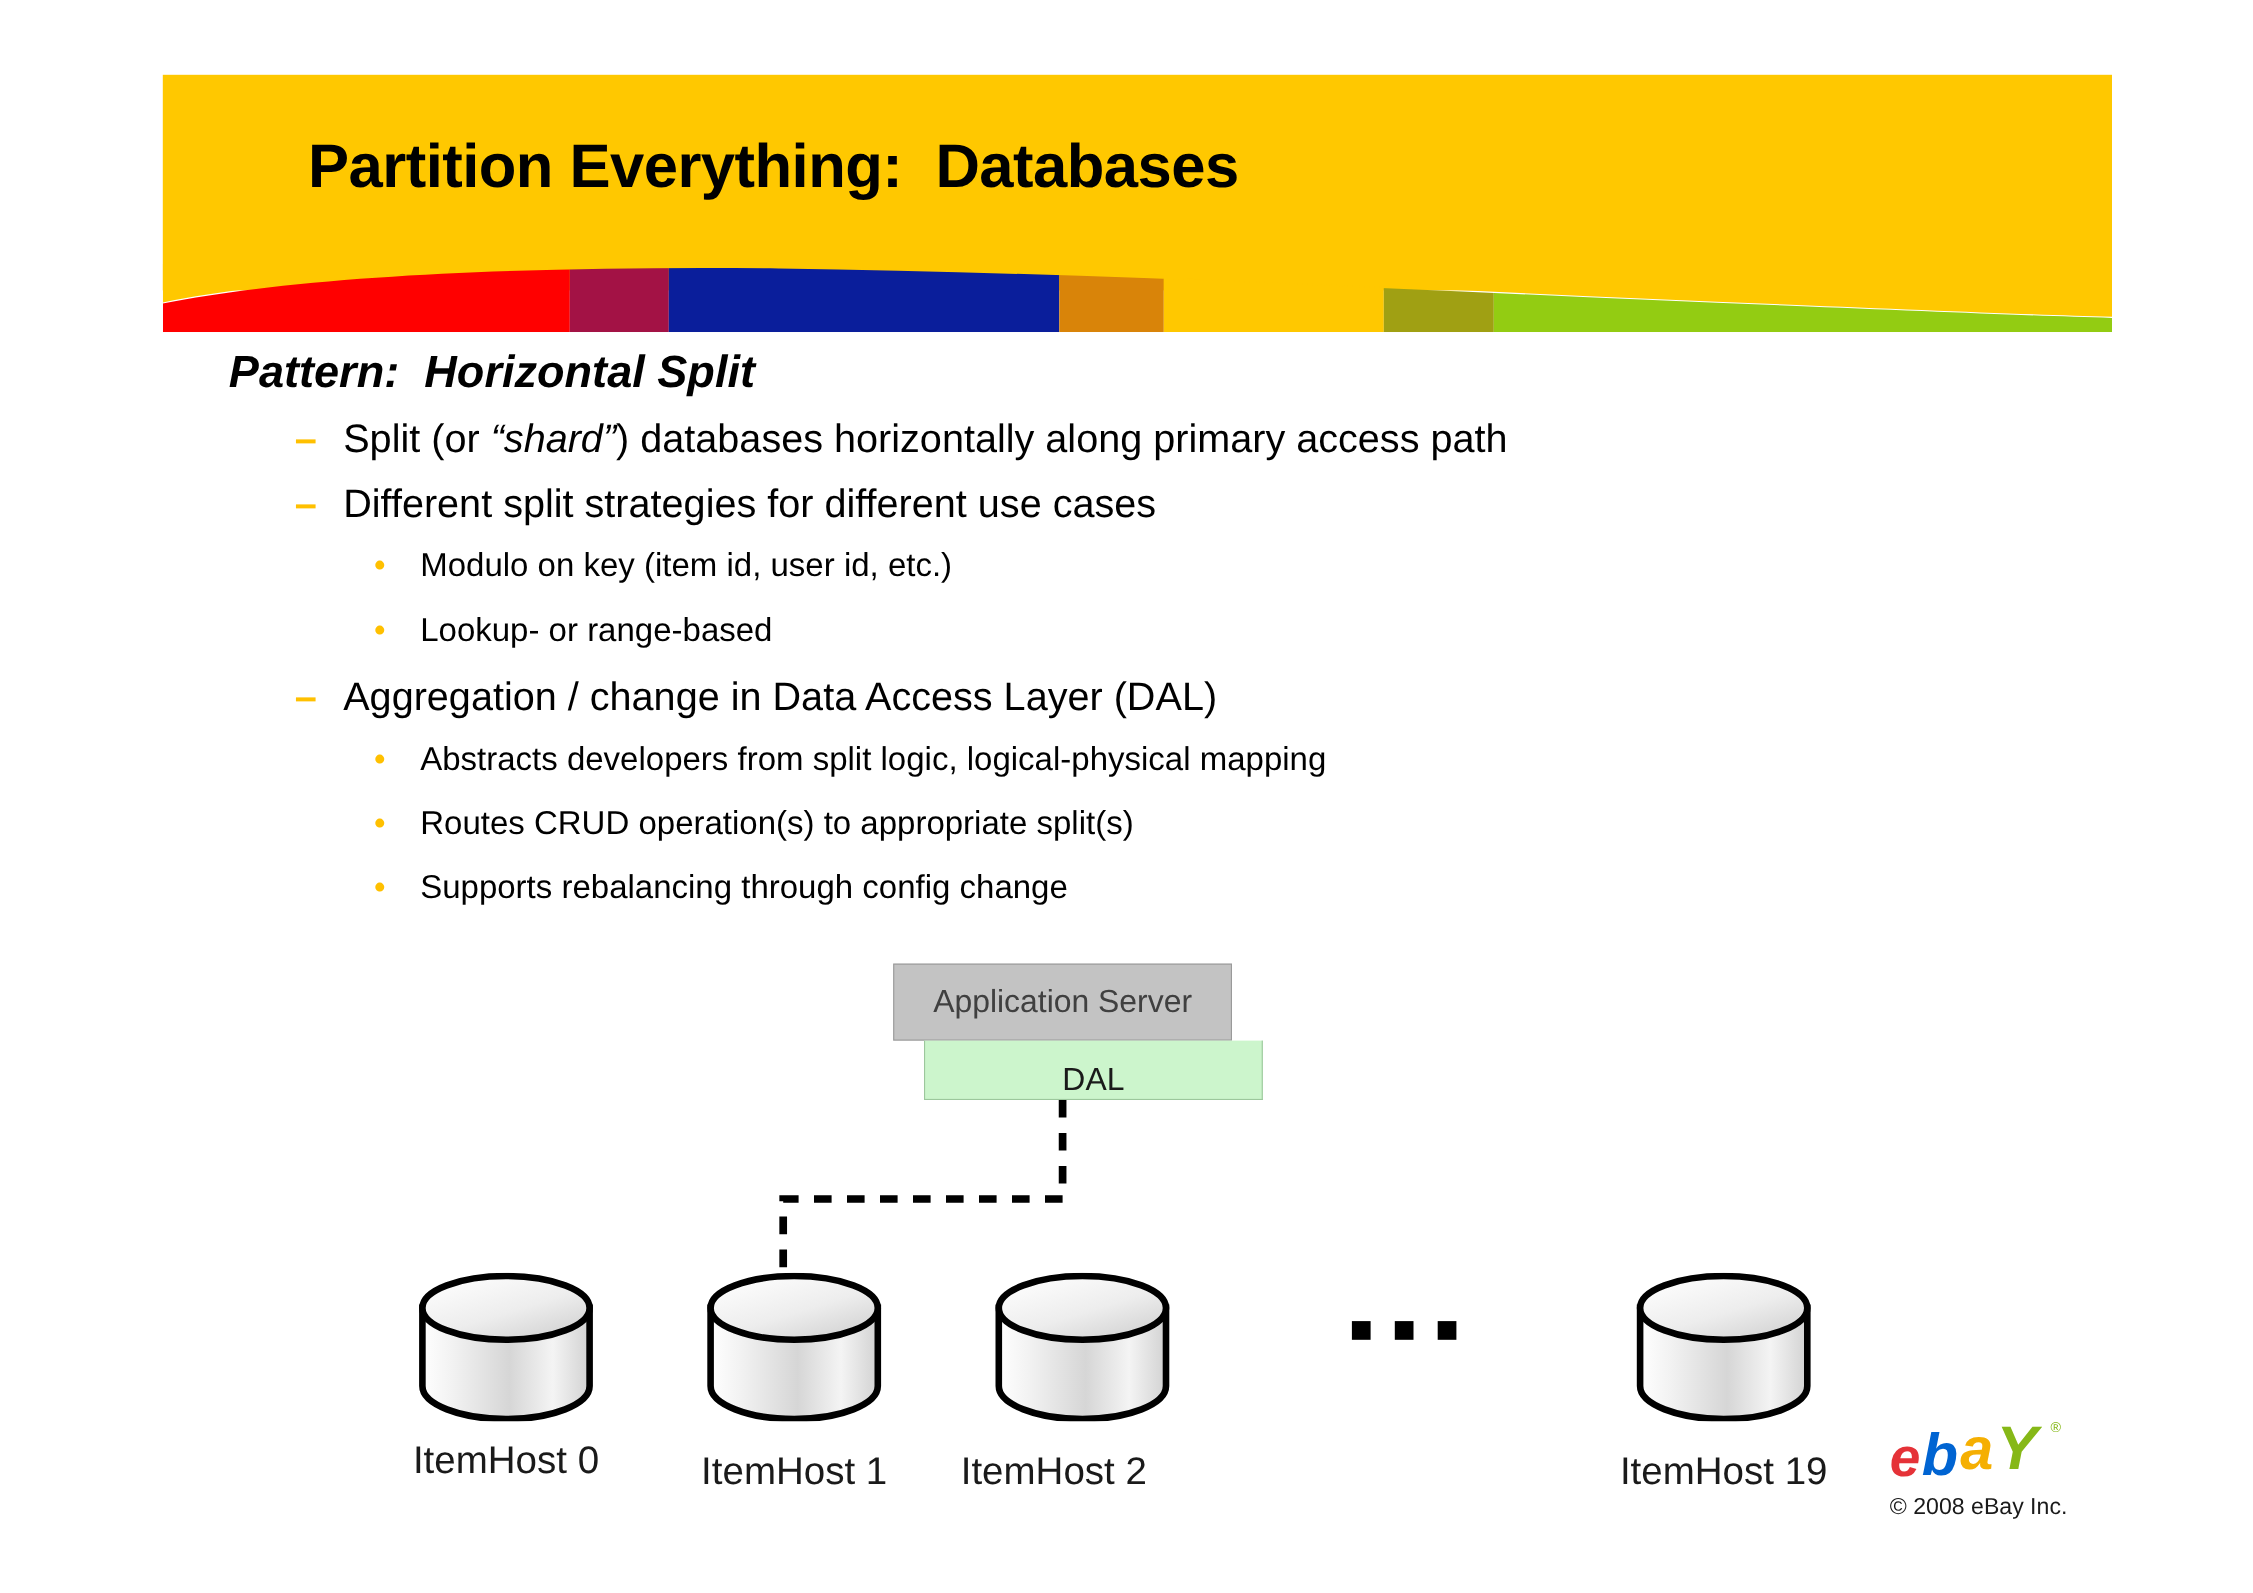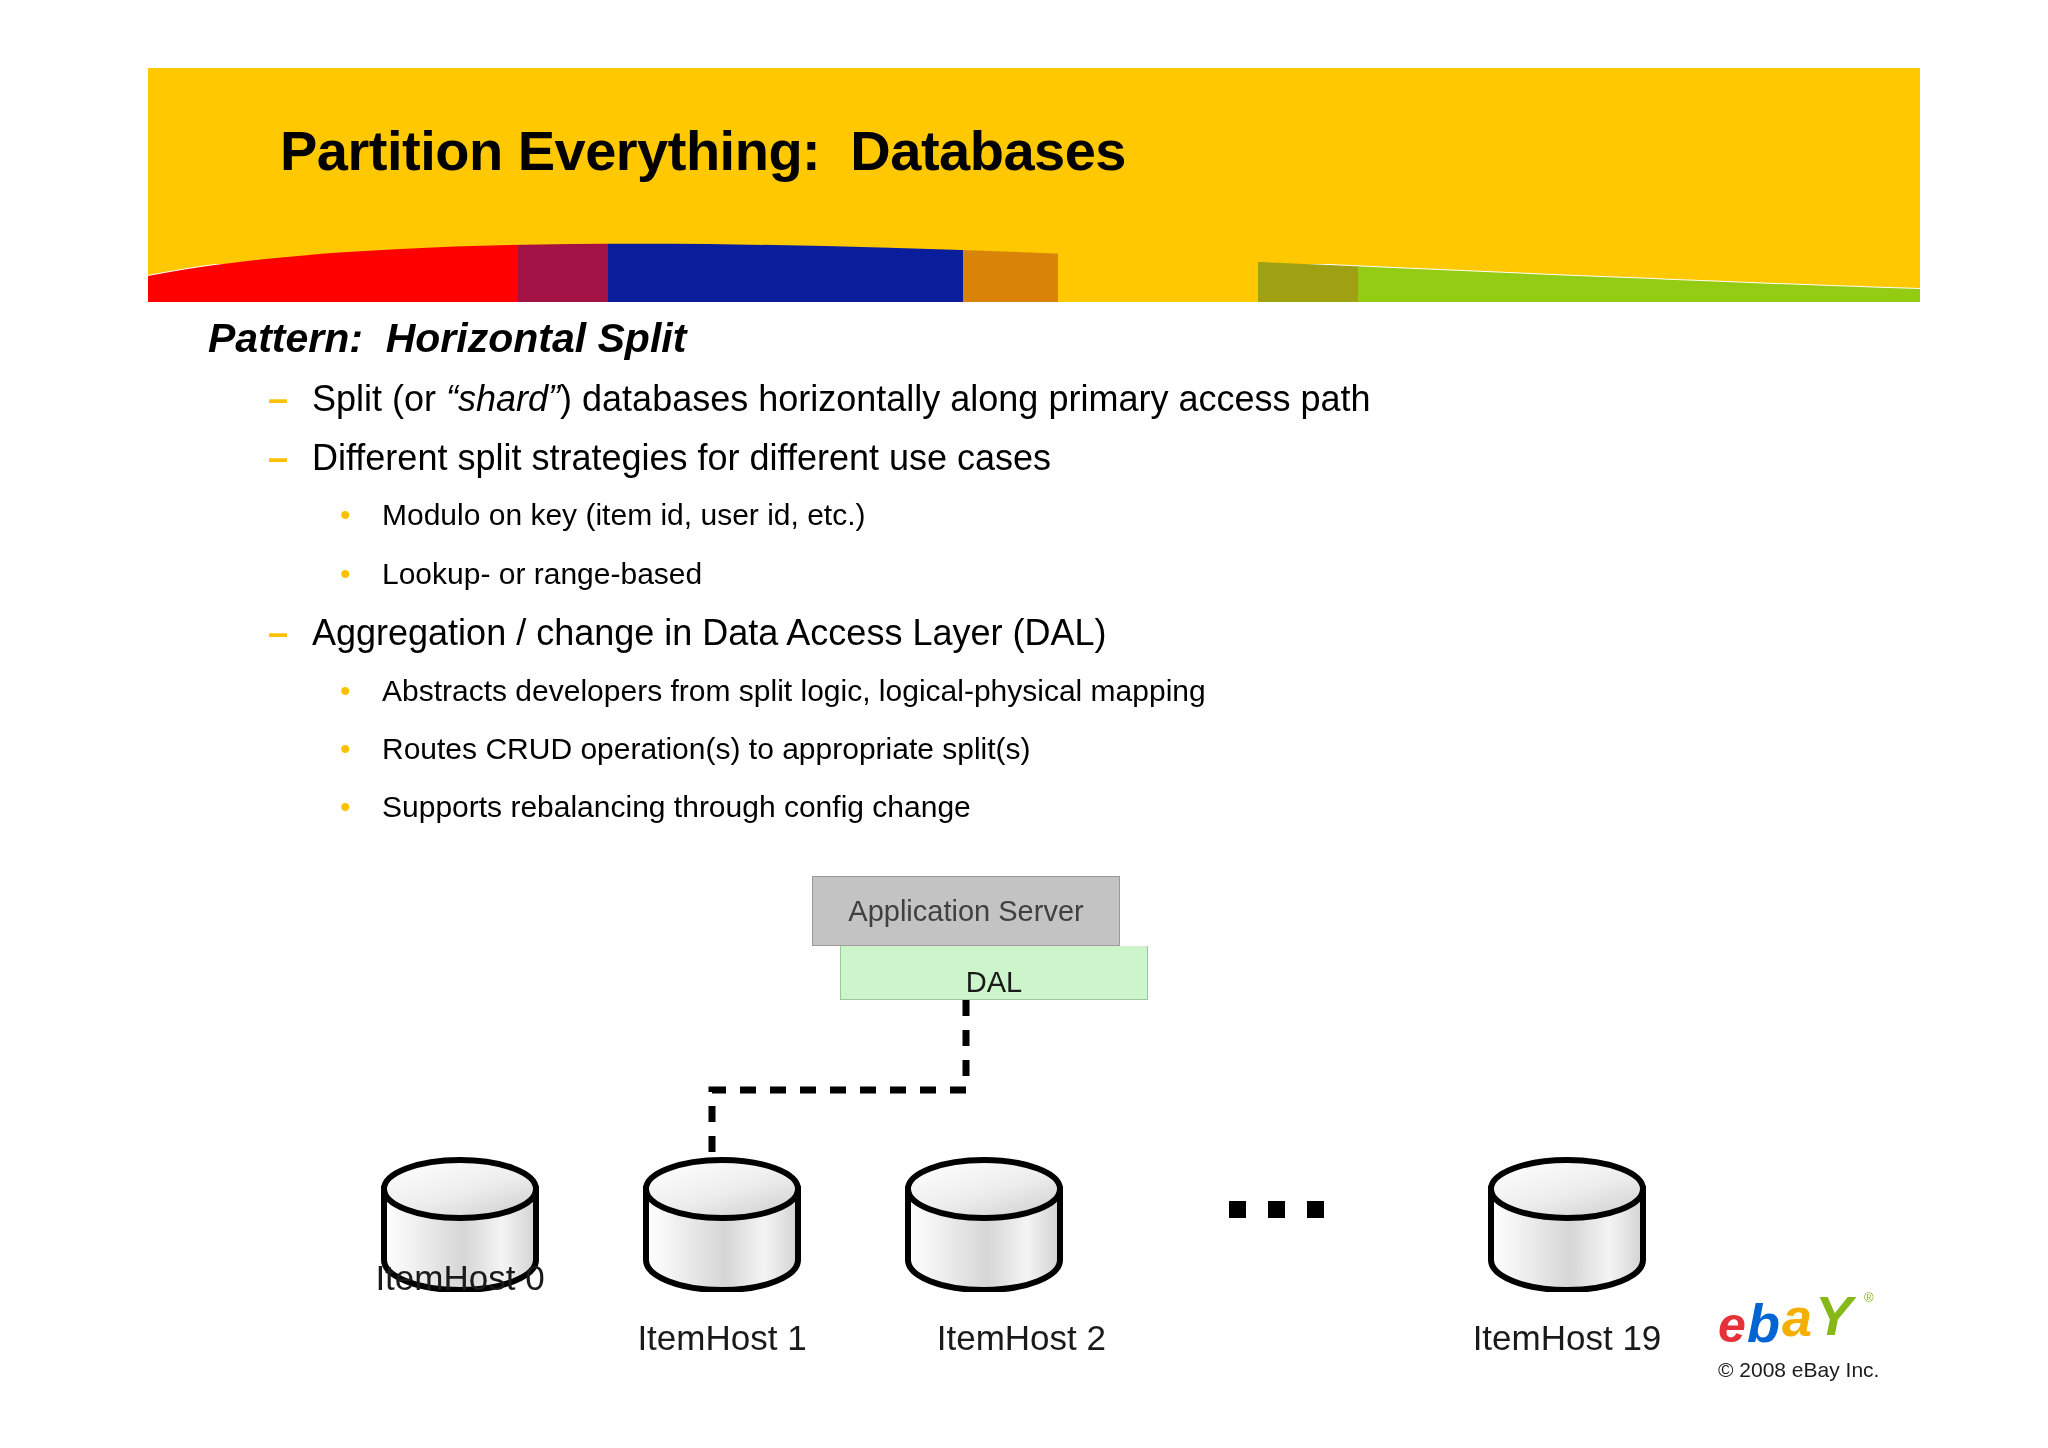--- a/index.html
+++ b/index.html
@@ -299,33 +299,33 @@
     <span>Application Server</span>
   </div>
   <div id="dal-box">
     <span>DAL</span>
   </div>
 
   <svg class="cyl" style="left:378px; top:1157px;" viewBox="0 0 164 135">
     <path d="M6,32 L6,103 A76,30 0 0 0 158,103 L158,32 Z" fill="url(#cylBodyGrad)" stroke="#000000" stroke-width="6"></path>
     <ellipse cx="82" cy="32" rx="76" ry="29" fill="url(#cylTopGrad)" stroke="#000000" stroke-width="6"></ellipse>
   </svg>
-  <div class="cyl-label" style="left:338px; top:1258px; width:244px;">ItemHost 0</div>
+  <div class="cyl-label" style="left:338px; top:1308px; width:244px;">ItemHost 0</div>
 
   <svg class="cyl" style="left:640px; top:1157px;" viewBox="0 0 164 135">
     <path d="M6,32 L6,103 A76,30 0 0 0 158,103 L158,32 Z" fill="url(#cylBodyGrad)" stroke="#000000" stroke-width="6"></path>
     <ellipse cx="82" cy="32" rx="76" ry="29" fill="url(#cylTopGrad)" stroke="#000000" stroke-width="6"></ellipse>
   </svg>
   <div class="cyl-label" style="left:600px; top:1318px; width:244px;">ItemHost 1</div>
 
   <svg class="cyl" style="left:902px; top:1157px;" viewBox="0 0 164 135">
     <path d="M6,32 L6,103 A76,30 0 0 0 158,103 L158,32 Z" fill="url(#cylBodyGrad)" stroke="#000000" stroke-width="6"></path>
     <ellipse cx="82" cy="32" rx="76" ry="29" fill="url(#cylTopGrad)" stroke="#000000" stroke-width="6"></ellipse>
   </svg>
-  <div class="cyl-label" style="left:862px; top:1318px; width:244px;text-align:right;">ItemHost 2</div>
+  <div class="cyl-label" style="left:836px; top:1318px; width:244px;">ItemHost 2</div>
 
   <div id="ellipsis">
     <i></i>
     <i></i>
     <i></i>
   </div>
 
   <svg class="cyl" style="left:1485px; top:1157px;" viewBox="0 0 164 135">
     <path d="M6,32 L6,103 A76,30 0 0 0 158,103 L158,32 Z" fill="url(#cylBodyGrad)" stroke="#000000" stroke-width="6"></path>
     <ellipse cx="82" cy="32" rx="76" ry="29" fill="url(#cylTopGrad)" stroke="#000000" stroke-width="6"></ellipse>

